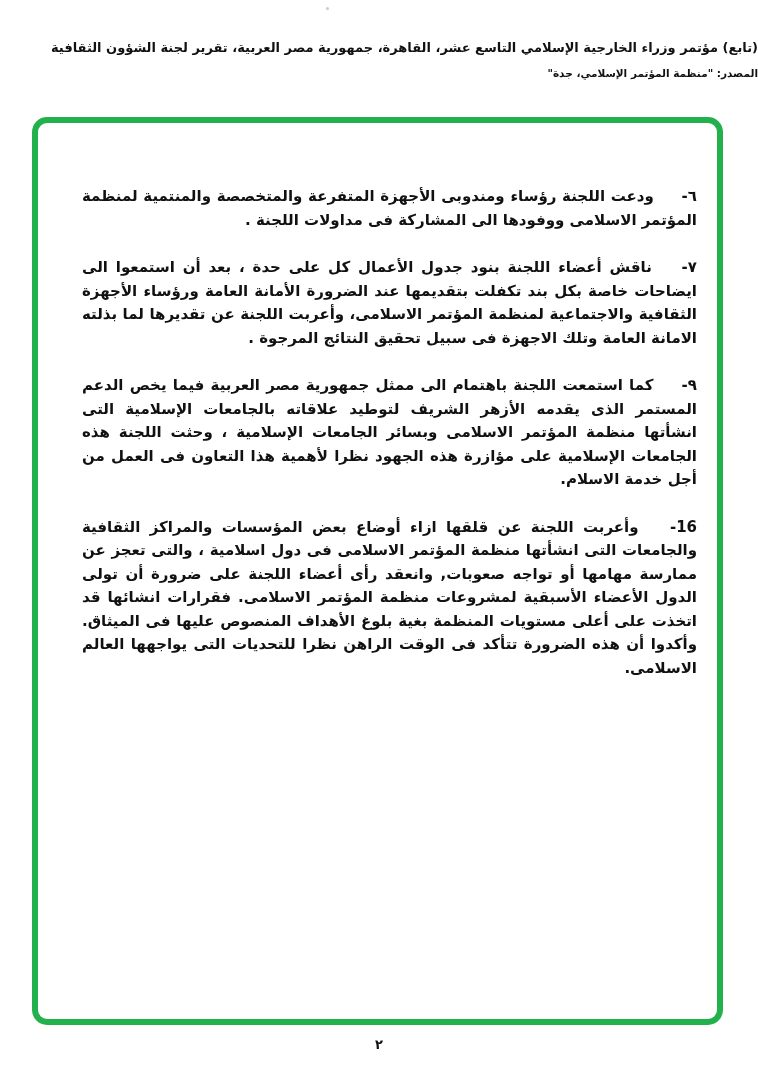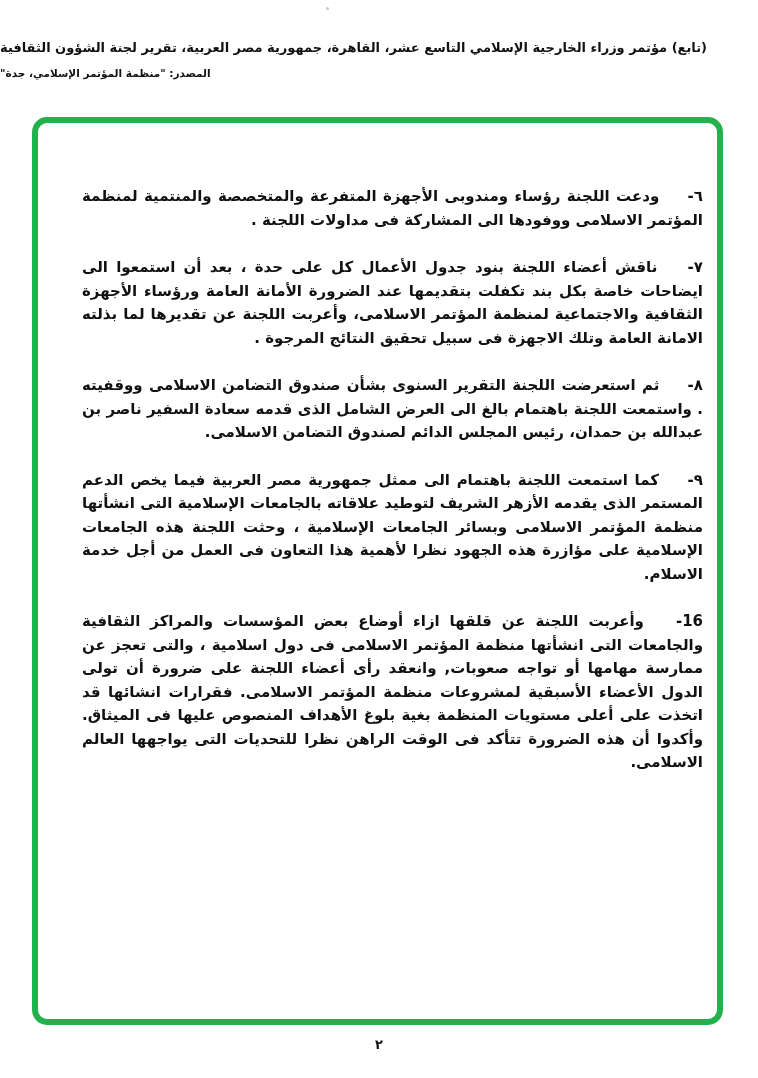--- a/index.html
+++ b/index.html
@@ -13,39 +13,39 @@
     position:relative;
     overflow:hidden;
   }
   .scan-dot {
     position:absolute; left:326px; top:7px;
     width:3px; height:3px; border-radius:50%;
     background:#c9c9ce;
   }
   .doc-header {
     position:absolute; top:38px; left:0; width:758px;
-    text-align:left; direction:rtl;
+    text-align:right; direction:rtl;
   }
   .doc-title {
     font-size:13px; font-weight:bold;
     white-space:nowrap; line-height:1.5;
   }
   .doc-source {
     margin-top:9px;
     font-size:10.5px; font-weight:bold;
   }
   .frame {
     position:absolute; left:32px; top:117px;
     width:691px; height:908px;
     border:6px solid var(--green);
     border-radius:15px;
   }
   .text-block {
     direction:rtl;
-    padding:62px 14px 0 44px;
+    padding:62px 20px 0 44px;
     font-size:15px; font-weight:bold;
     line-height:23.5px;
     text-align:justify;
     color:var(--ink);
   }
   .para { margin:0 0 24px 0; }
   .para .num { margin-left:22px; }
   .page-num {
     position:absolute; top:1037px; left:0; width:758px;
     text-align:center;
@@ -68,24 +68,20 @@
     <p class="para">
       <span class="num">٦-</span>
       <span class="ptext">ودعت اللجنة رؤساء ومندوبى الأجهزة المتفرعة والمتخصصة والمنتمية لمنظمة المؤتمر الاسلامى ووفودها الى المشاركة فى مداولات اللجنة .</span>
     </p>
 
     <p class="para">
       <span class="num">٧-</span>
       <span class="ptext">ناقش أعضاء اللجنة بنود جدول الأعمال كل على حدة ، بعد أن استمعوا الى ايضاحات خاصة بكل بند تكفلت بتقديمها عند الضرورة الأمانة العامة ورؤساء الأجهزة الثقافية والاجتماعية لمنظمة المؤتمر الاسلامى، وأعربت اللجنة عن تقديرها لما بذلته الامانة العامة وتلك الاجهزة فى سبيل تحقيق النتائج المرجوة .</span>
     </p>
 
-    <p class="para">
-      <span class="num">٨-</span>
-      <span class="ptext">ثم استعرضت اللجنة التقرير السنوى بشأن صندوق التضامن الاسلامى ووقفيته . واستمعت اللجنة باهتمام بالغ الى العرض الشامل الذى قدمه سعادة السفير ناصر بن عبدالله بن حمدان، رئيس المجلس الدائم لصندوق التضامن الاسلامى.</span>
-    </p>
 
     <p class="para">
       <span class="num">٩-</span>
       <span class="ptext">كما استمعت اللجنة باهتمام الى ممثل جمهورية مصر العربية فيما يخص الدعم المستمر الذى يقدمه الأزهر الشريف لتوطيد علاقاته بالجامعات الإسلامية التى انشأتها منظمة المؤتمر الاسلامى وبسائر الجامعات الإسلامية ، وحثت اللجنة هذه الجامعات الإسلامية على مؤازرة هذه الجهود نظرا لأهمية هذا التعاون فى العمل من أجل خدمة الاسلام.</span>
     </p>
 
     <p class="para">
       <span class="num">16-</span>
       <span class="ptext">وأعربت اللجنة عن قلقها ازاء أوضاع بعض المؤسسات والمراكز الثقافية والجامعات التى انشأتها منظمة المؤتمر الاسلامى فى دول اسلامية ، والتى تعجز عن ممارسة مهامها أو تواجه صعوبات, وانعقد رأى أعضاء اللجنة على ضرورة أن تولى الدول الأعضاء الأسبقية لمشروعات منظمة المؤتمر الاسلامى. فقرارات انشائها قد اتخذت على أعلى مستويات المنظمة بغية بلوغ الأهداف المنصوص عليها فى الميثاق. وأكدوا أن هذه الضرورة تتأكد فى الوقت الراهن نظرا للتحديات التى يواجهها العالم الاسلامى.</span>
     </p>

